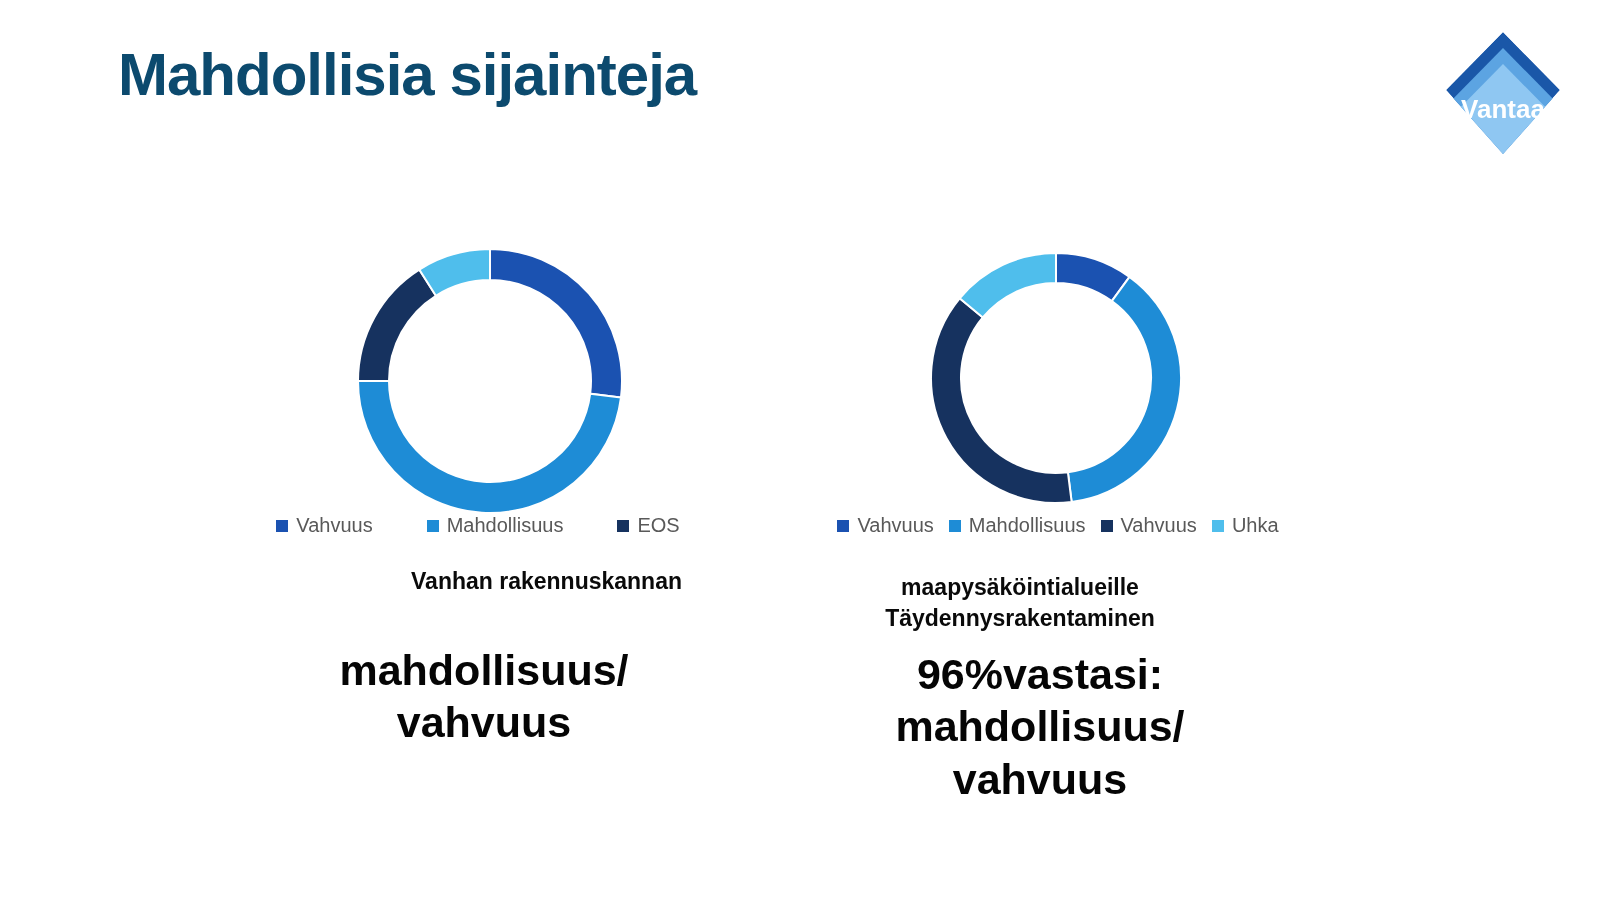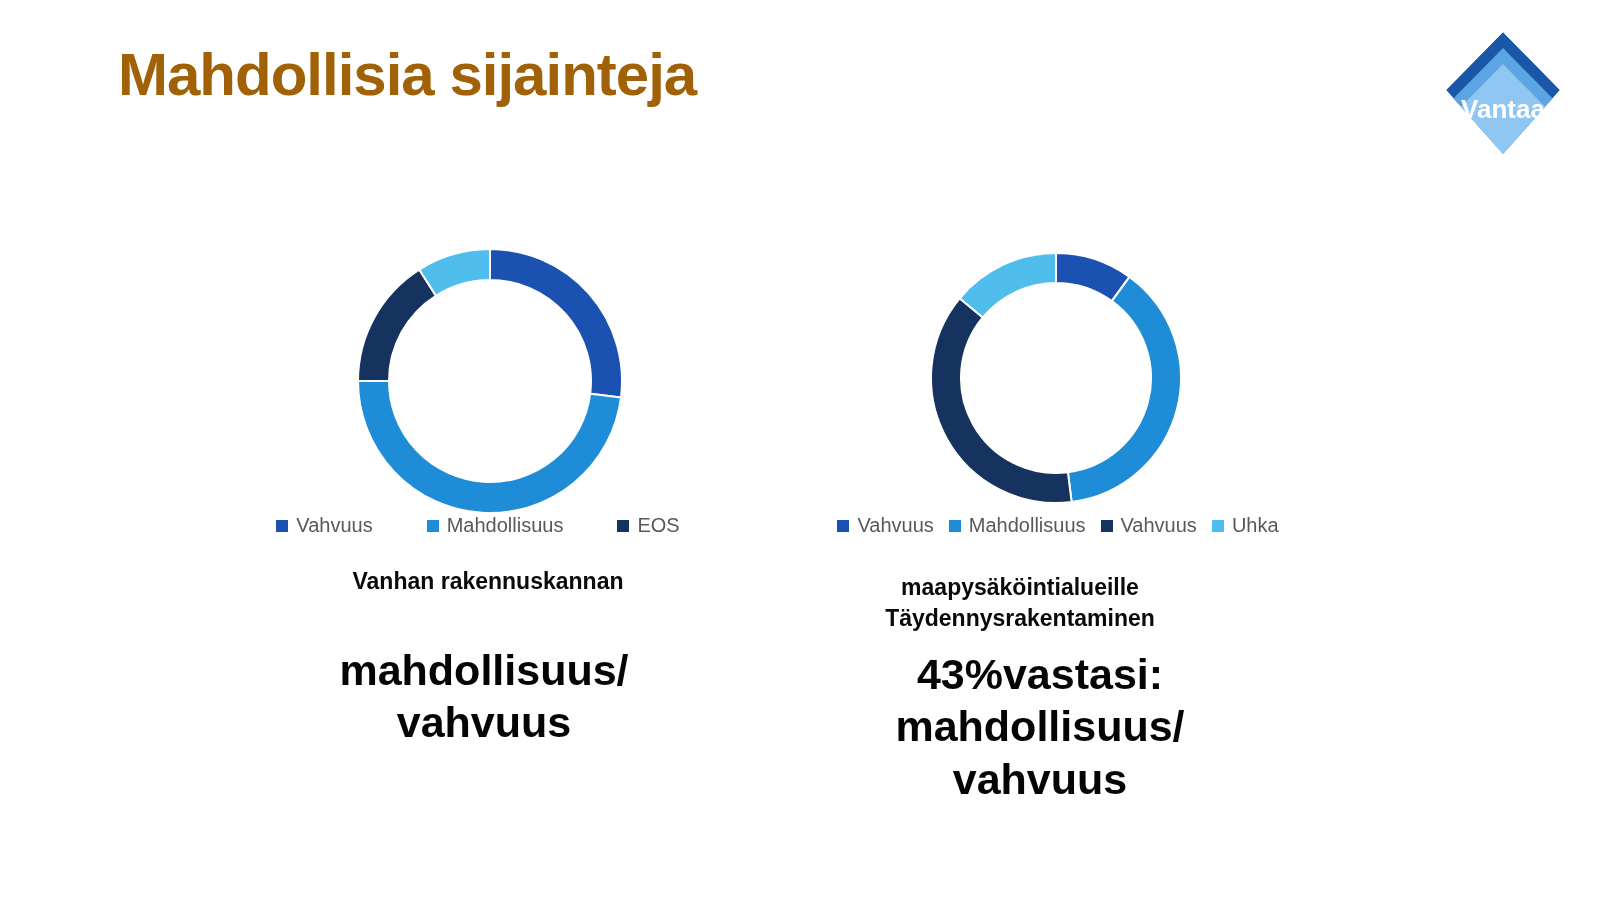--- a/index.html
+++ b/index.html
@@ -12,21 +12,21 @@
     font-family: "Liberation Sans", sans-serif;
   }
   .title {
     position: absolute;
     left: 118px;
     top: 40px;
     margin: 0;
     font-size: 60px;
     font-weight: 800;
     letter-spacing: -1px;
-    color: #a16207;
+    color: #0c4a6e;
     white-space: nowrap;
   }
   .logo {
     position: absolute;
     left: 1438px;
     top: 28px;
     width: 130px;
     height: 130px;
   }
   .chart-svg { position: absolute; }
@@ -47,21 +47,21 @@
   .legend-swatch { width: 12px; height: 12px; display: inline-block; }
   .caption {
     position: absolute;
     width: 420px;
     text-align: center;
     font-size: 23px;
     font-weight: 700;
     color: #0a0a0a;
     line-height: 1.35;
   }
-  #caption-left  { left: 278px; top: 566px; }
+  #caption-left  { left: 262px; top: 566px; text-align: right; }
   #caption-right { left: 810px; top: 572px; }
   .stat {
     position: absolute;
     width: 420px;
     text-align: center;
     font-size: 43px;
     font-weight: 800;
     color: #050505;
     line-height: 1.22;
   }
@@ -141,18 +141,18 @@
   <div id="caption-right" class="caption">
     <div>maapysäköintialueille</div>
     <div>Täydennysrakentaminen</div>
   </div>
 
   <div id="stat-left" class="stat">
     <div>mahdollisuus/</div>
     <div>vahvuus</div>
   </div>
   <div id="stat-right" class="stat">
-    <div>43%vastasi:</div>
+    <div>96%vastasi:</div>
     <div>mahdollisuus/</div>
     <div>vahvuus</div>
   </div>
 
 </div>
 
 </body></html>

